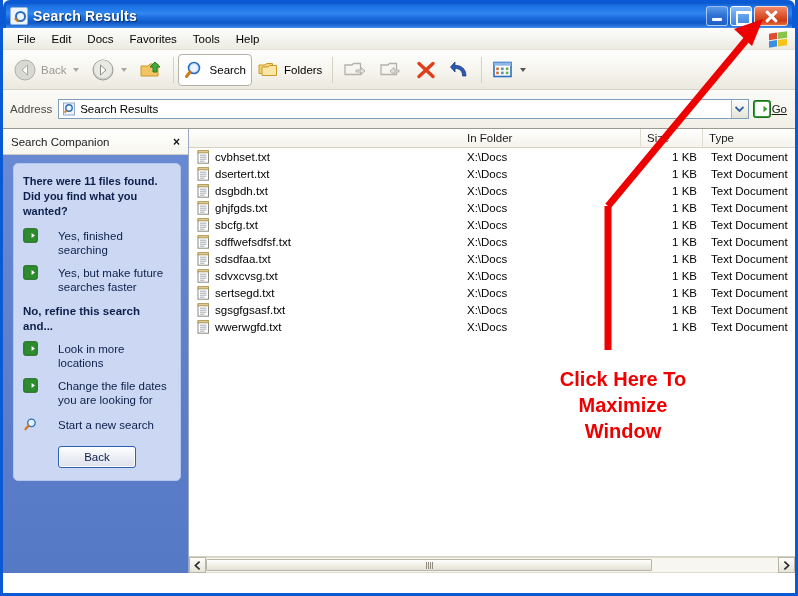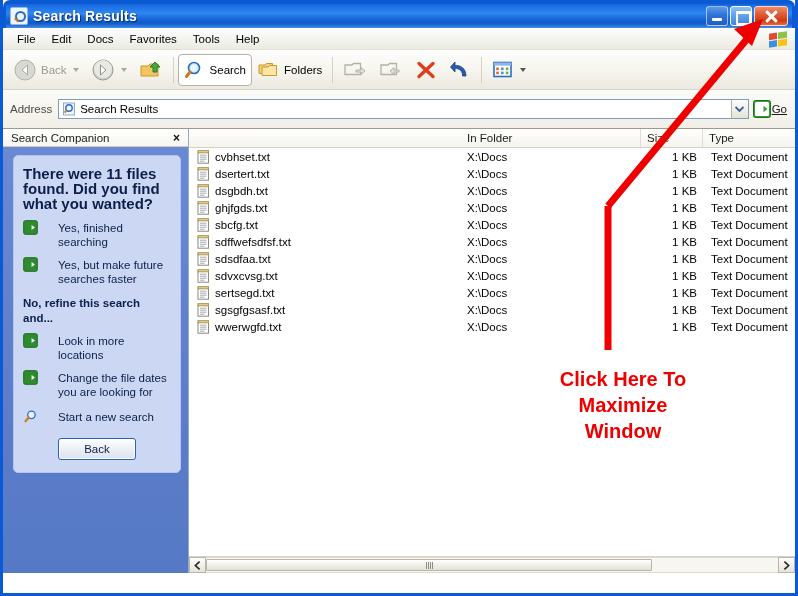--- a/index.html
+++ b/index.html
@@ -202,41 +202,41 @@
   #body-split { display: flex; height: 444px; }
 
   
   #sc-pane {
     width: 186px; flex: 0 0 186px;
     display: flex; flex-direction: column;
     background: linear-gradient(to bottom, #6a8bd4 0%, #5f80cb 45%, #5679c6 100%);
     border-right: 1px solid #9aa8c4;
   }
   #sc-header {
-    height: 18px;
+    height: 26px;
     background: linear-gradient(to bottom, #ffffff 0%, #f7f6f0 100%);
     display: flex; align-items: center;
     padding: 0 4px 0 8px;
     border-bottom: 1px solid #cfcdc0;
   }
   #sc-title { font-size: 11.5px; color: #1b1b1b; flex: 1 1 auto; }
   #sc-close {
     font-size: 12px; font-weight: bold; color: #111;
     cursor: default; padding: 0 4px;
     font-family: "Liberation Sans", sans-serif;
   }
   #sc-scroll { flex: 1 1 auto; padding: 8px 7px 0 10px; overflow: hidden; }
   #sc-card {
     background: #ccd8f3;
     border: 1px solid #b5c5ec;
     border-radius: 5px;
     padding: 10px 9px 12px 9px;
   }
   .sc-headline {
-    font-size: 15px; font-weight: bold; color: #0b1f4a;
+    font-size: 11px; font-weight: bold; color: #0b1f4a;
     line-height: 15px; margin-bottom: 9px;
   }
   .sc-sub {
     font-size: 11.5px; font-weight: bold; color: #0b1f4a;
     line-height: 15px; margin: 10px 0 7px 0;
   }
   .sc-link {
     display: flex; align-items: flex-start; gap: 20px;
     margin-bottom: 8px; cursor: default;
   }

